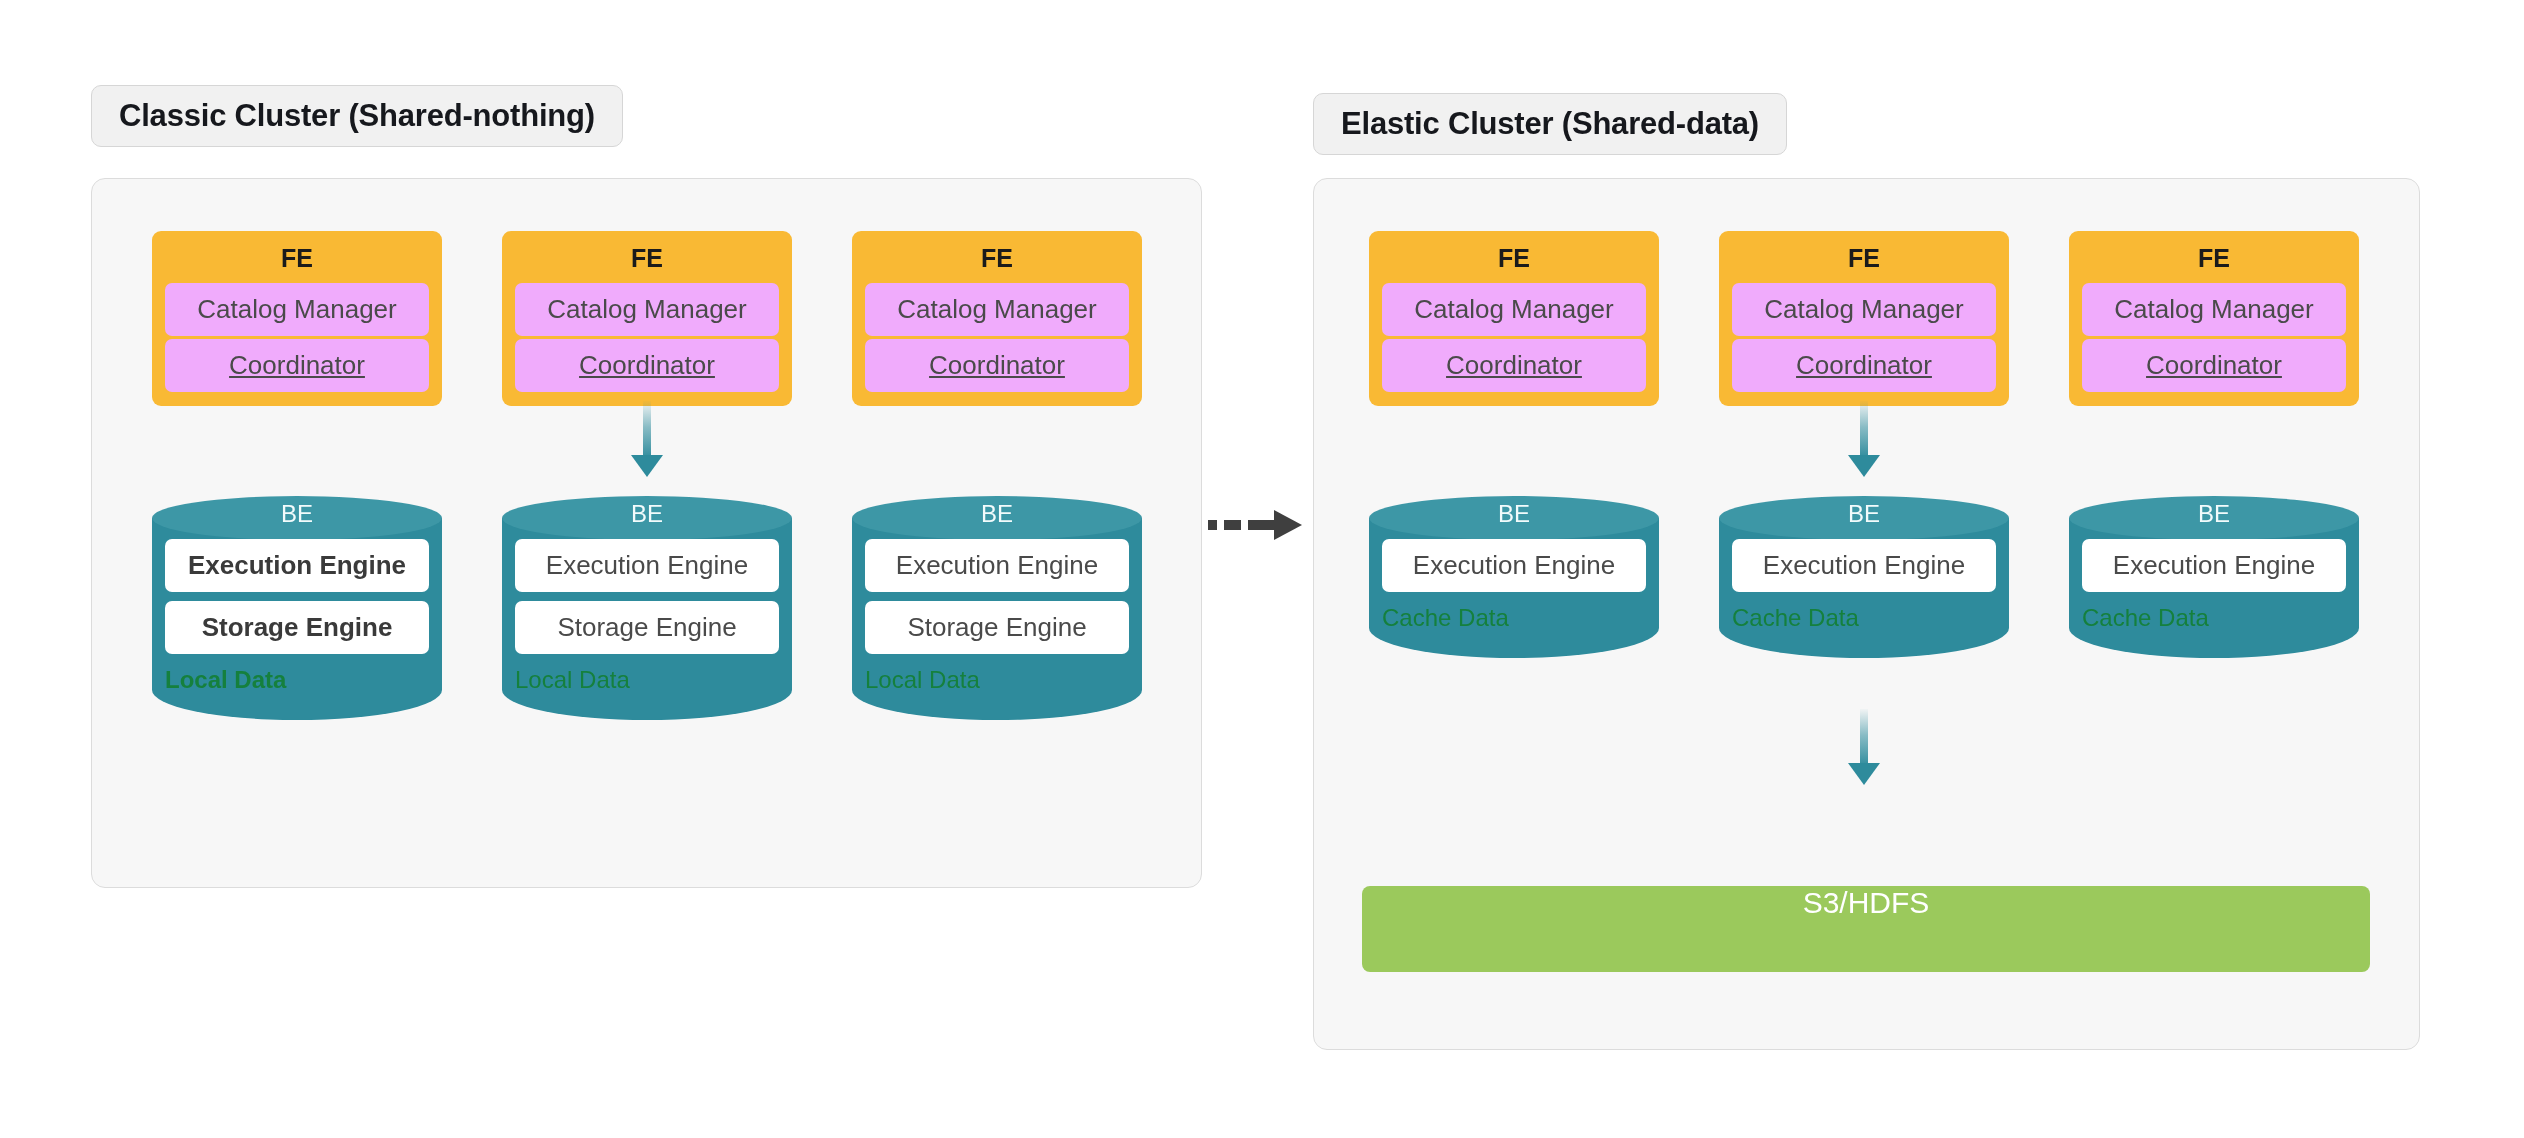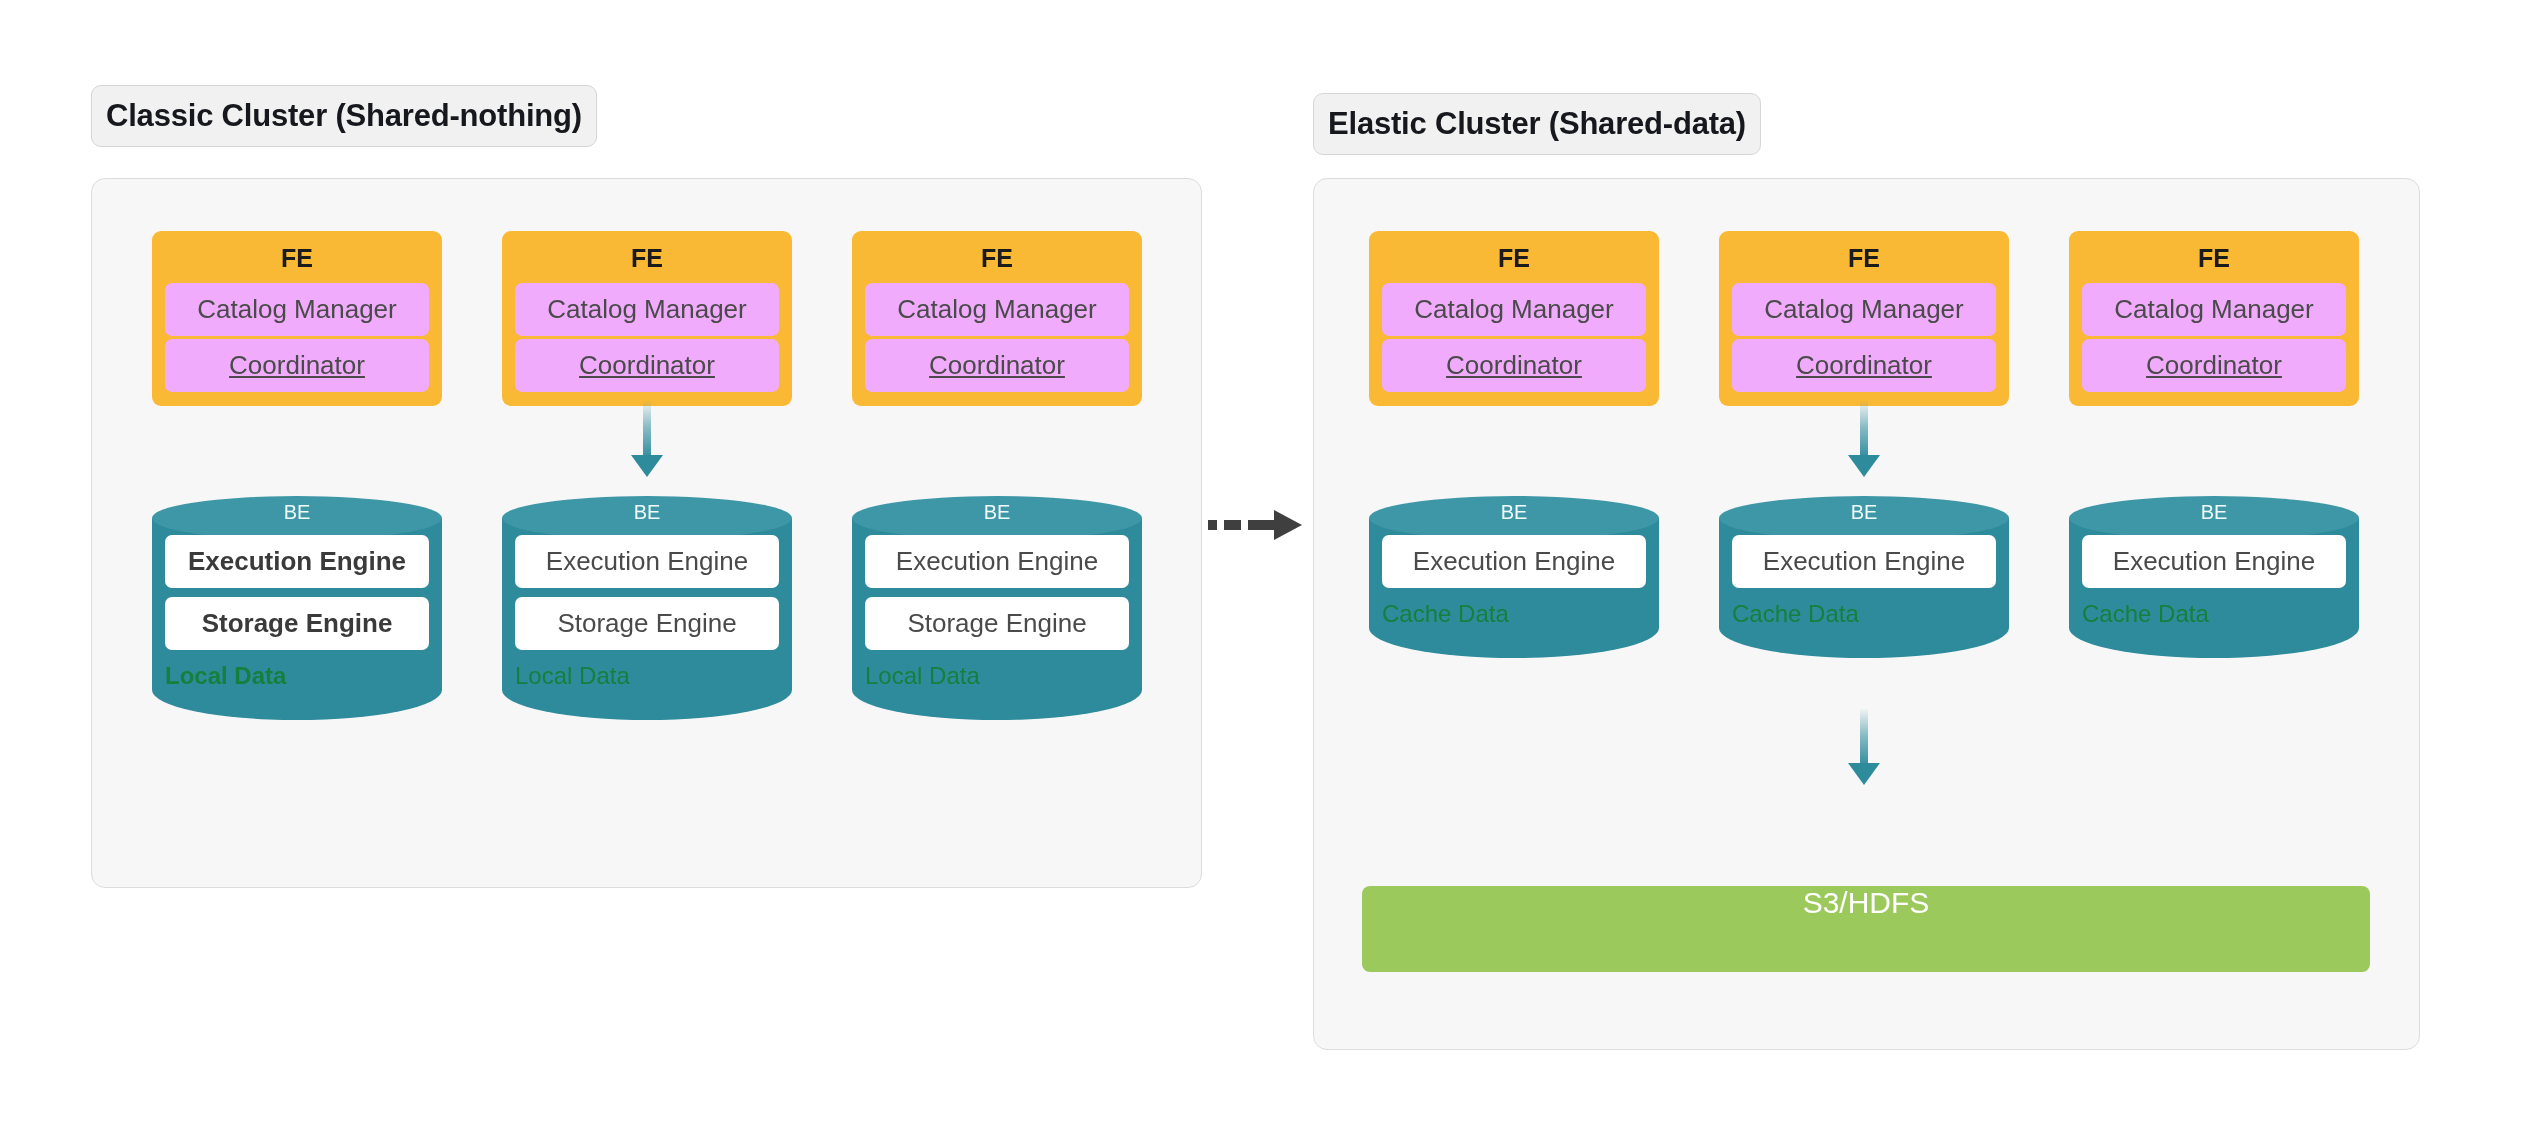--- a/index.html
+++ b/index.html
@@ -20,21 +20,21 @@
     position: absolute;
     background: #f1f1f1;
     border: 1px solid #d6d6d6;
     border-radius: 10px;
     color: #16181d;
     font-size: 31px;
     font-weight: 700;
     letter-spacing: -0.2px;
     display: flex;
     align-items: center;
-    padding: 0 14px;
+    padding: 0 27px;
     height: 62px;
     box-sizing: border-box;
     white-space: nowrap;
   }
   #title-classic { left: 91px;  top: 85px; }
   #title-elastic { left: 1313px; top: 93px; }
 
   
   .cluster-panel {
     position: absolute;
@@ -117,21 +117,21 @@
     z-index: 1;
     box-sizing: border-box;
   }
   .be-inner {
     position: relative;
     z-index: 3;
     padding: 6px 13px 0 13px;
   }
   .be-title {
     text-align: center;
-    font-size: 20px;
+    font-size: 24px;
     color: #f2fbfc;
     line-height: 1;
     padding-bottom: 13px;
   }
   .be-sub {
     background: #ffffff;
     border-radius: 7px;
     text-align: center;
     font-size: 26px;
     color: #4a4a4a;

